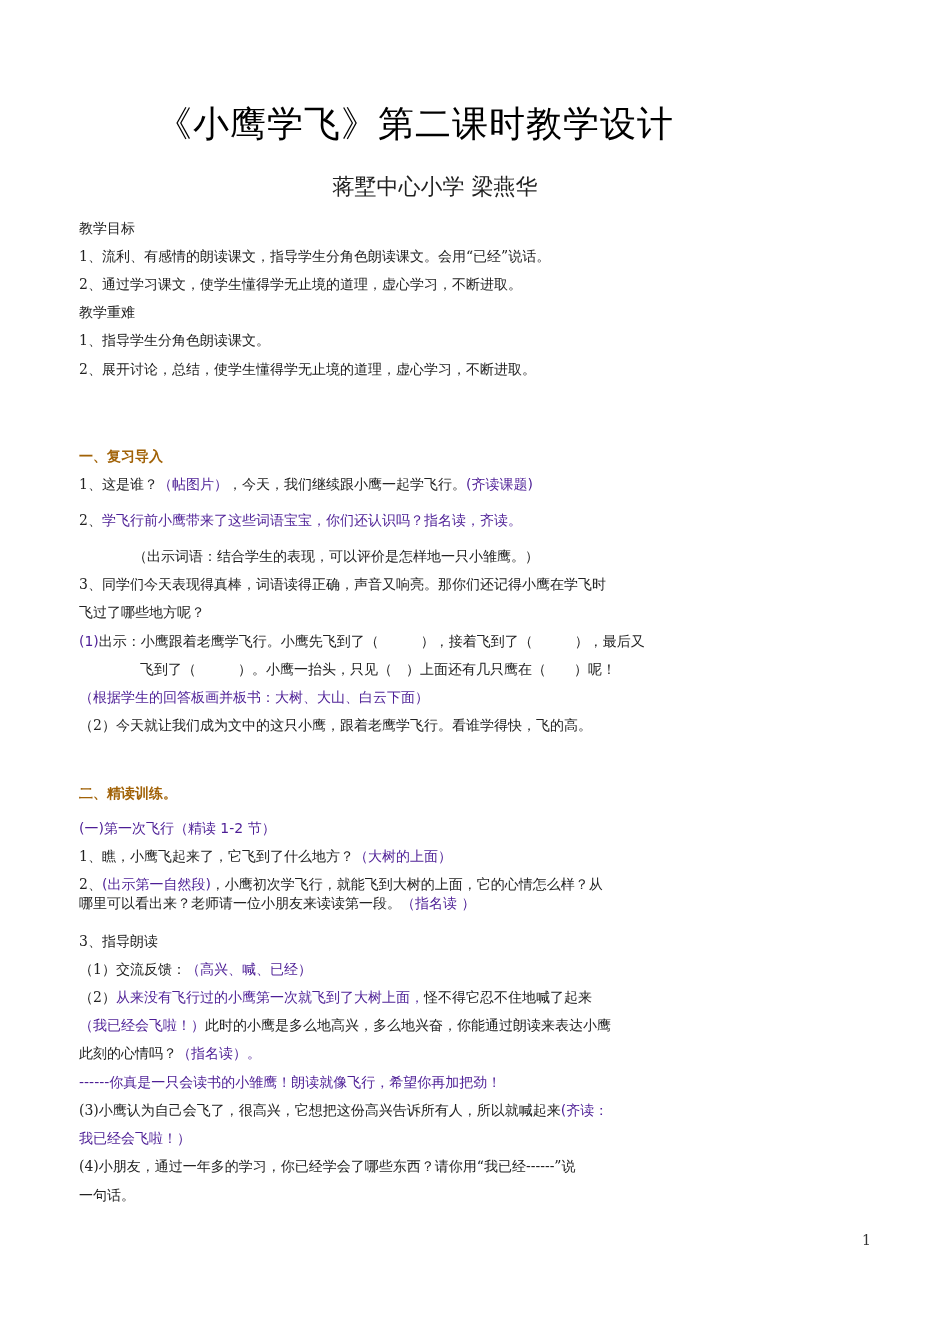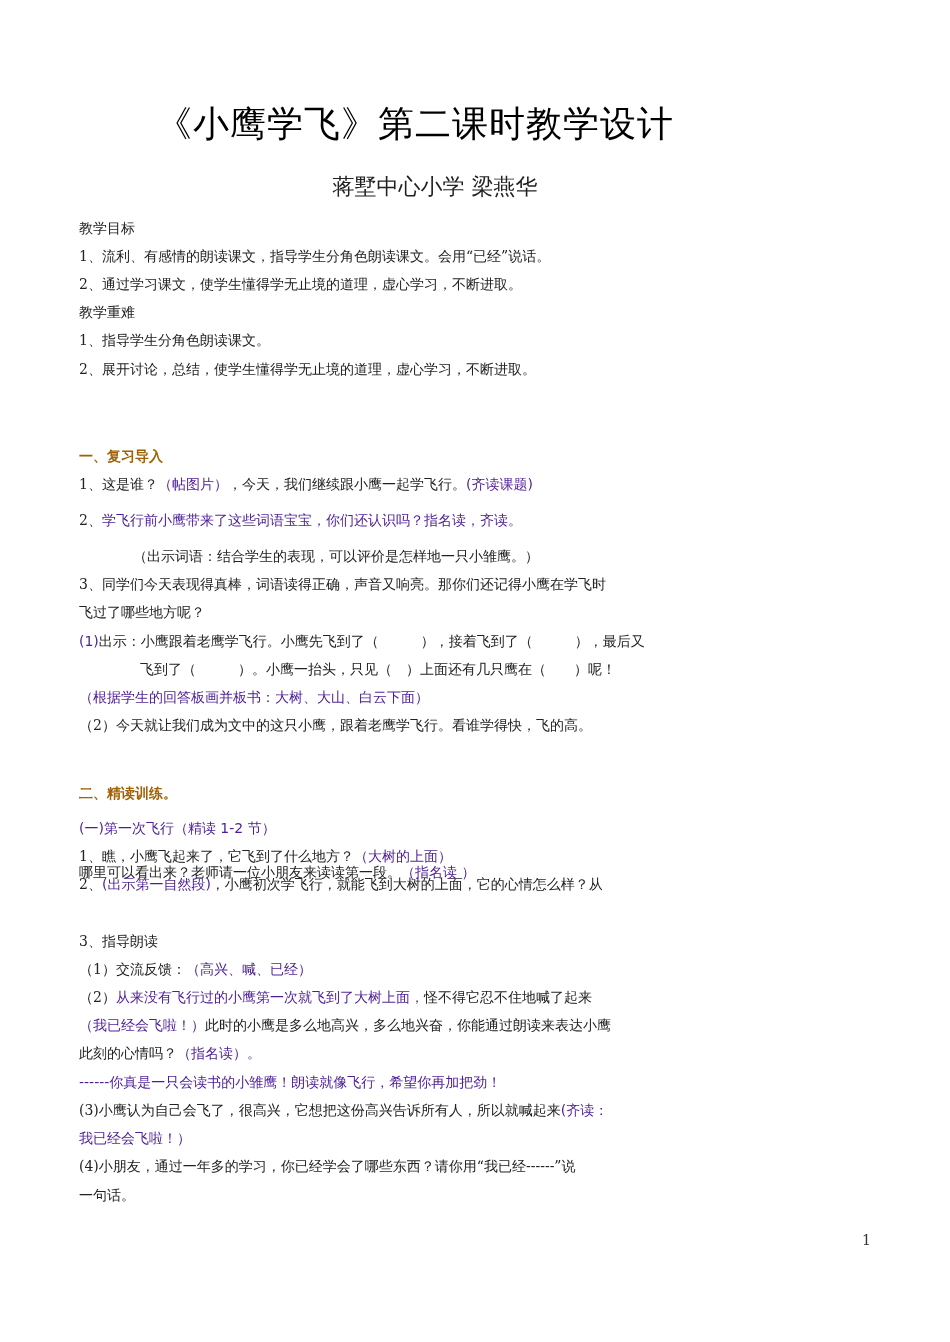--- a/index.html
+++ b/index.html
@@ -49,21 +49,21 @@
   <div class="line" style="top:712px">（2）今天就让我们成为文中的这只小鹰，跟着老鹰学飞行。看谁学得快，飞的高。</div>
 
   <div class="line h" style="top:780px">二、精读训练。</div>
   <div class="line b" style="top:815px">(一)第一次飞行（精读 1-2 节）</div>
   <div class="line" style="top:843px">
     <span>1、瞧，小鹰飞起来了，它飞到了什么地方？</span><span class="b">（大树的上面）</span>
   </div>
   <div class="line" style="top:871px">
     <span>2、</span><span class="b">(出示第一自然段)</span><span>，小鹰初次学飞行，就能飞到大树的上面，它的心情怎么样？从</span>
   </div>
-  <div class="line" style="top:859px">
+  <div class="line" style="top:890px">
     <span>哪里可以看出来？老师请一位小朋友来读读第一段。</span><span class="b">（指名读 ）</span>
   </div>
   <div class="line" style="top:928px">3、指导朗读</div>
   <div class="line" style="top:956px">
     <span>（1）交流反馈：</span><span class="b">（高兴、喊、已经）</span>
   </div>
   <div class="line" style="top:984px">
     <span>（2）</span><span class="b">从来没有飞行过的小鹰第一次就飞到了大树上面，</span><span>怪不得它忍不住地喊了起来</span>
   </div>
   <div class="line" style="top:1012px">

